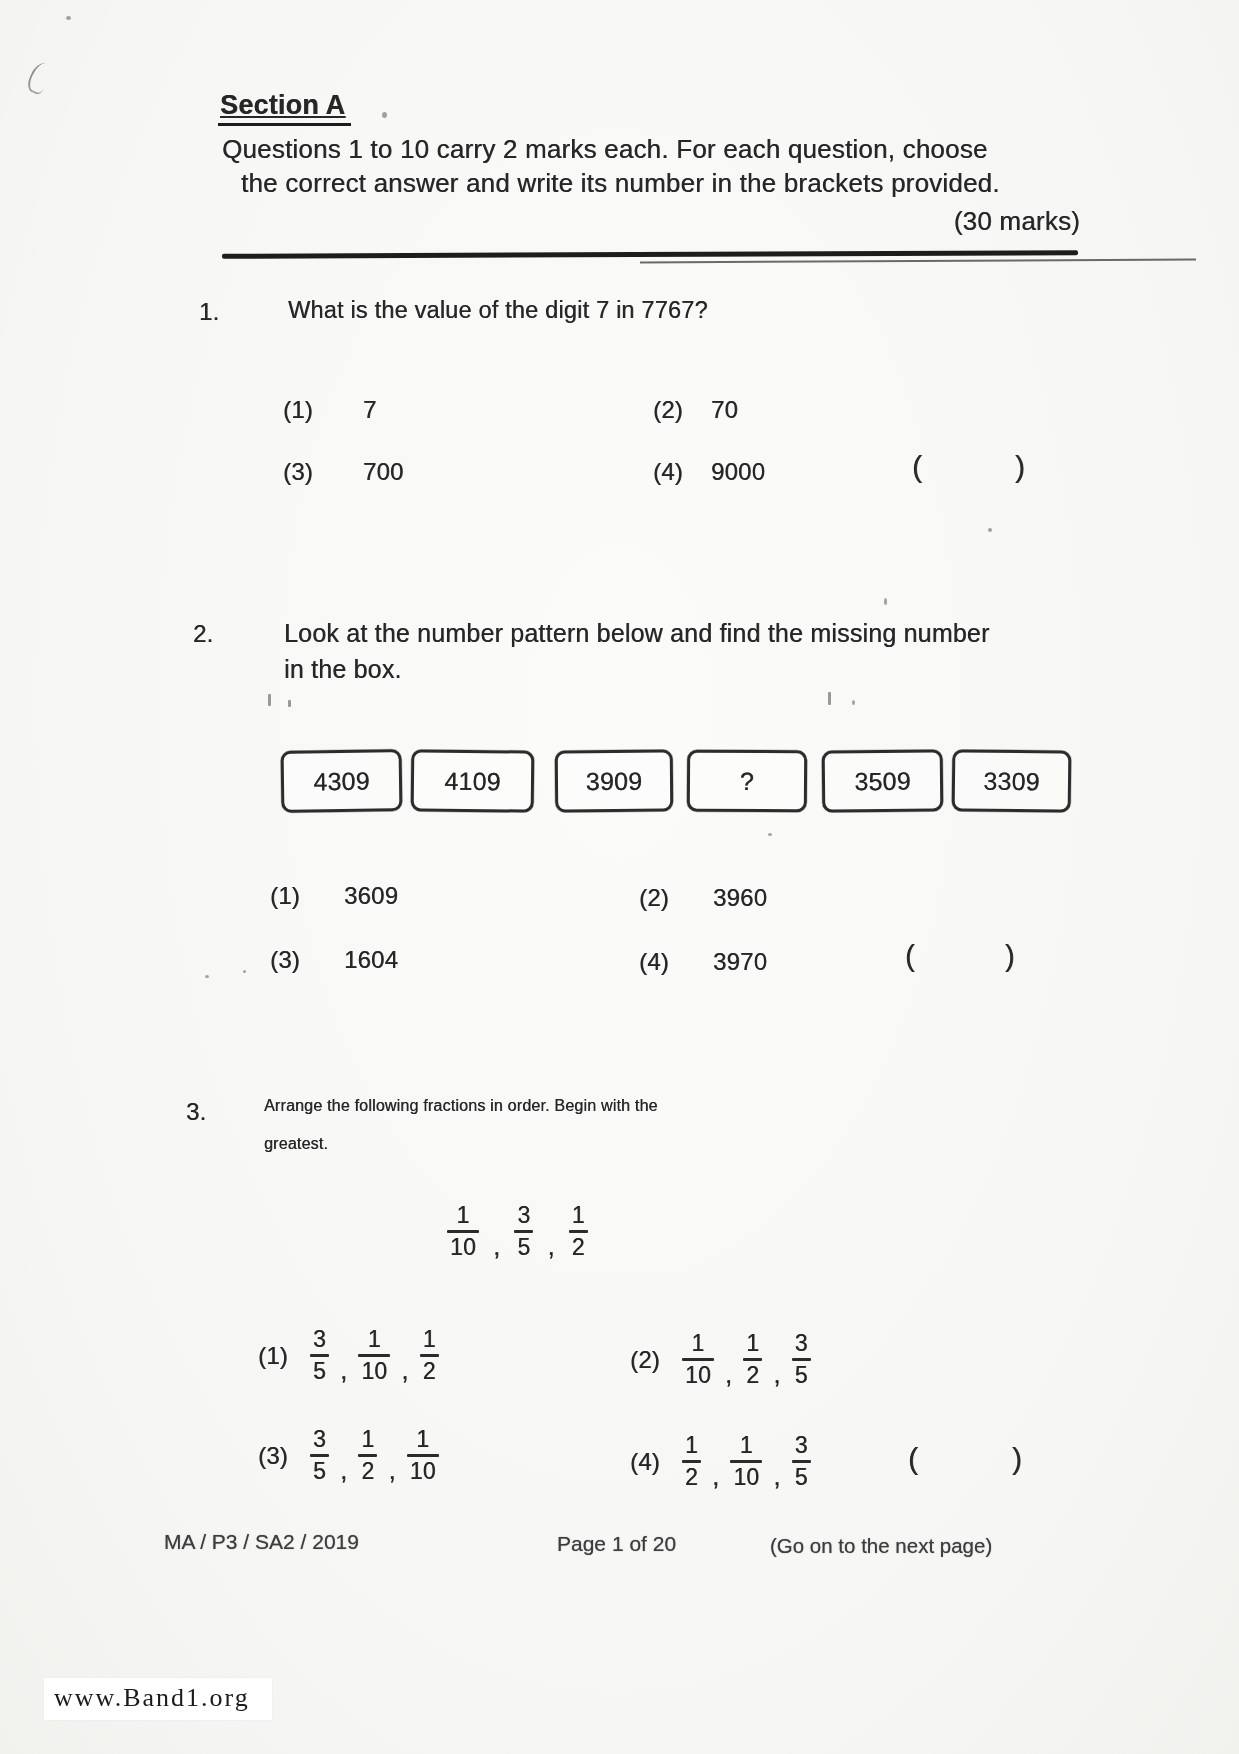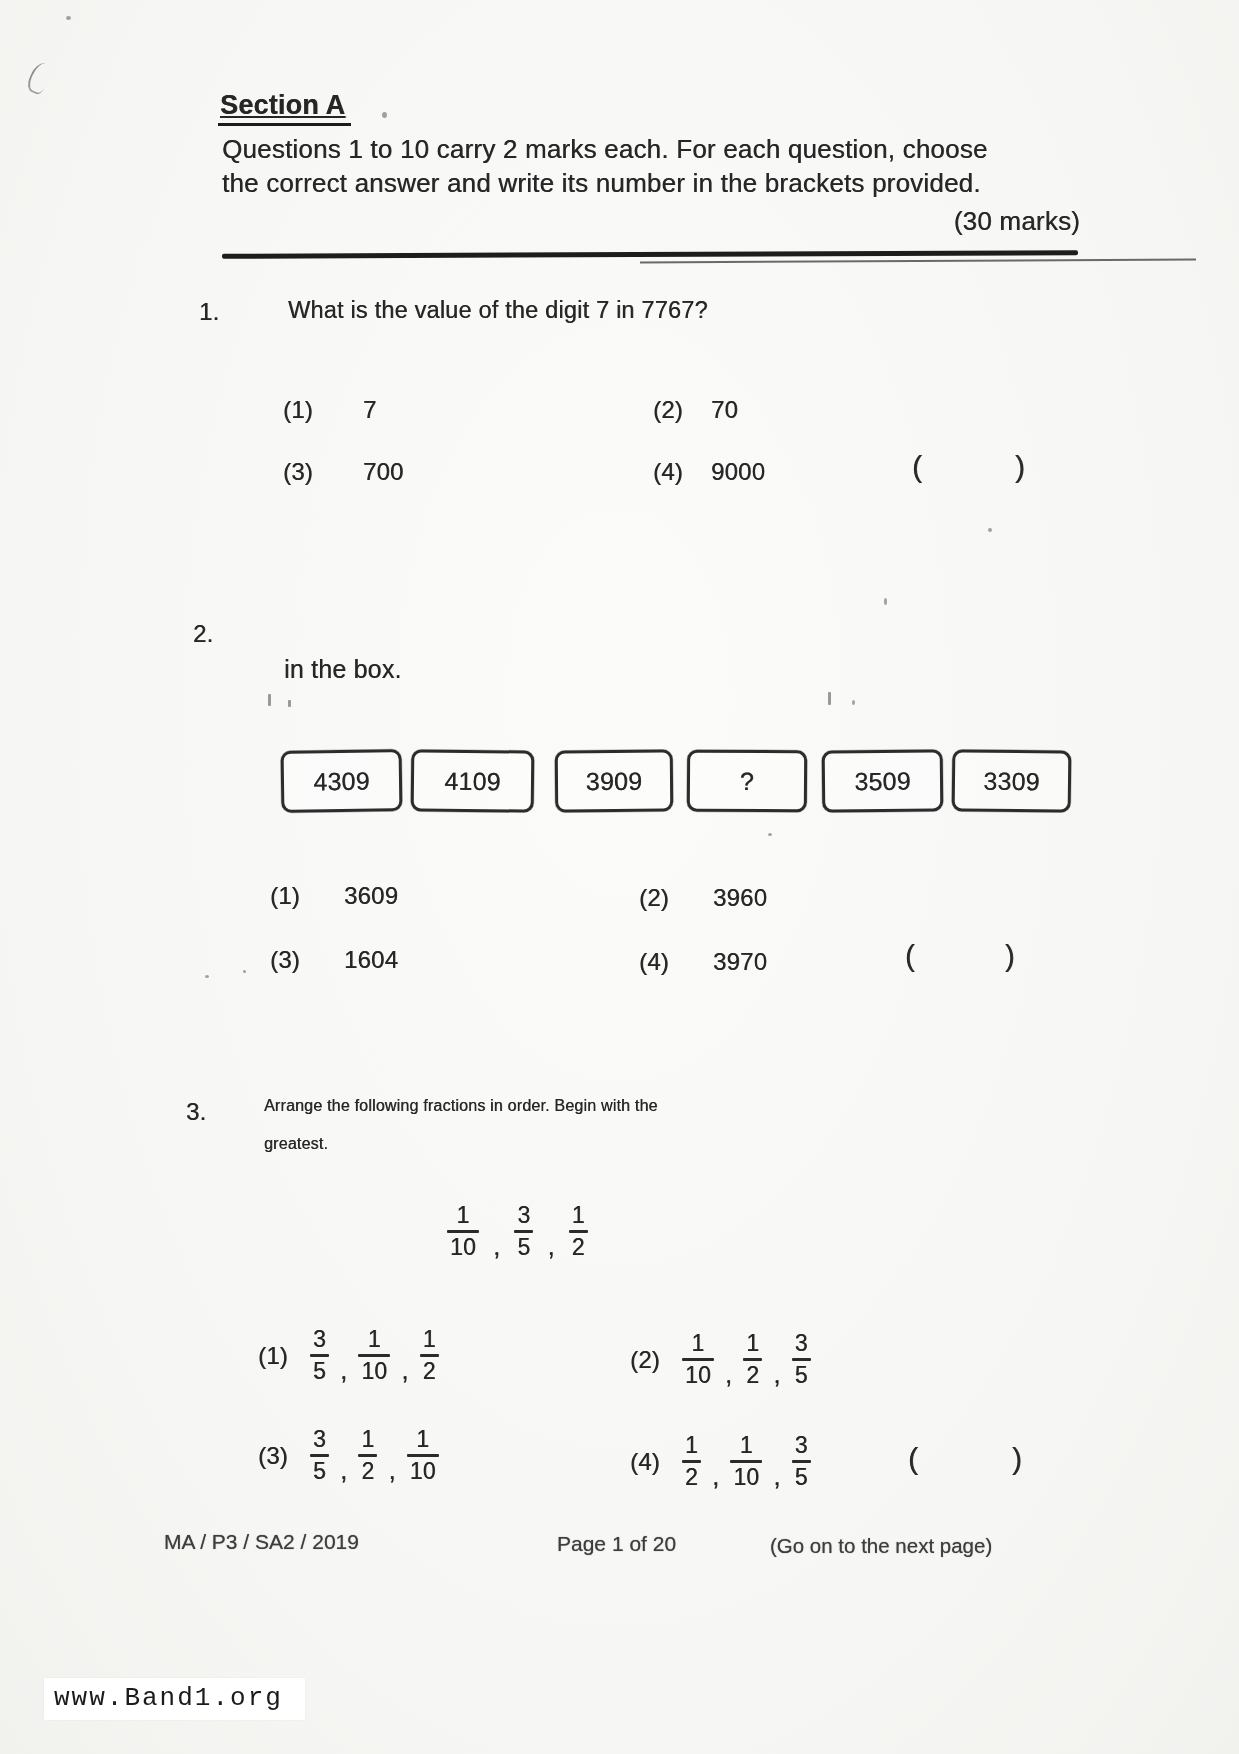--- a/index.html
+++ b/index.html
@@ -50,21 +50,21 @@
 
   .q3opt { position:absolute; display:flex; align-items:center; gap:22px; font-size:24px; }
 
   .footer-txt { font-size:21px; }
 
   #watermark-chip {
     left:44px; top:1678px; background:#ffffff; padding:5px 22px 7px 10px;
     box-shadow:0 0 2px rgba(0,0,0,0.05);
   }
   #watermark-chip span {
-    font-family:Liberation Mono, monospace; font-size:26px; color:#1b1b1b; letter-spacing:2px;
+    font-family:Liberation Serif, serif; font-size:26px; color:#1b1b1b; letter-spacing:2px;
   }
 
   .dot { position:absolute; background:#5a5a5a; border-radius:50%; opacity:0.55; }
   .tick { position:absolute; width:2.5px; background:#666; opacity:0.65; border-radius:1px; }
   #squiggle {
     left:30px; top:62px; width:16px; height:30px;
     border-left:2.5px solid #7a7a7a; border-bottom:2px solid #8a8a8a;
     border-radius:70% 10% 40% 60%; transform:rotate(24deg); opacity:0.8;
   }
 </style>
@@ -81,21 +81,21 @@
   <div class="tick" style="left:268px; top:694px; height:12px;"></div>
   <div class="tick" style="left:288px; top:700px; height:7px;"></div>
   <div class="tick" style="left:828px; top:692px; height:13px;"></div>
   <div class="dot" style="left:852px; top:700px; width:3px; height:5px;"></div>
   <div class="dot" style="left:768px; top:833px; width:4px; height:3px;"></div>
   <div class="dot" style="left:205px; top:975px; width:4px; height:3px;"></div>
   <div class="dot" style="left:243px; top:970px; width:3px; height:3px;"></div>
 
   <div id="section-title" class="abs ink">Section A</div>
   <div class="abs instr ink" style="top:134px;text-align:center;">Questions 1 to 10 carry 2 marks each.  For each question, choose</div>
-  <div class="abs instr ink" style="top:168px;">the correct answer and write its number in the brackets provided.</div>
+  <div class="abs instr ink" style="top:168px;margin-left:19px;">the correct answer and write its number in the brackets provided.</div>
   <div id="marks-note" class="abs ink">(30 marks)</div>
   <div id="rule-main" class="abs rule"></div>
   <div id="rule-echo" class="abs rule"></div>
 
   <div class="abs qnum ink" style="left:199px; top:298px;">1.</div>
   <div class="abs qtext ink" style="left:288px; top:297px; font-size:23.5px;">What is the value of the digit 7 in 7767?</div>
 
   <div class="opt opt-w1 ink" style="left:283px; top:396px;">
     <span class="olabel">(1)</span>
     <span>7</span>
@@ -109,20 +109,21 @@
     <span>700</span>
   </div>
   <div class="opt opt-w1 ink" style="left:653px; top:458px;">
     <span class="olabel" style="width:58px;">(4)</span>
     <span>9000</span>
   </div>
   <div class="abs bracket ink" style="left:912px; top:450px;">(</div>
   <div class="abs bracket ink" style="left:1015px; top:450px;">)</div>
 
   <div class="abs qnum ink" style="left:193px; top:620px;">2.</div>
+  <div class="abs qtext ink" style="left:284px; top:619px; font-size:25px;">Look at the number pattern below and find the missing number</div>
   <div class="abs qtext ink" style="left:284px; top:655px; font-size:25px;">in the box.</div>
 
   <div class="pbox ink" style="left:281px; width:115px; transform:rotate(-0.8deg);">4309</div>
   <div class="pbox ink" style="left:411px; width:117px; transform:rotate(0.6deg);">4109</div>
   <div class="pbox ink" style="left:555px; width:112px; transform:rotate(-0.5deg);">3909</div>
   <div class="pbox ink" style="left:687px; width:114px; transform:rotate(0.4deg);">?</div>
   <div class="pbox ink" style="left:822px; width:115px; transform:rotate(-0.6deg);">3509</div>
   <div class="pbox ink" style="left:952px; width:113px; transform:rotate(0.7deg);">3309</div>
 
   <div class="opt opt-w2 ink" style="left:270px; top:882px;">

